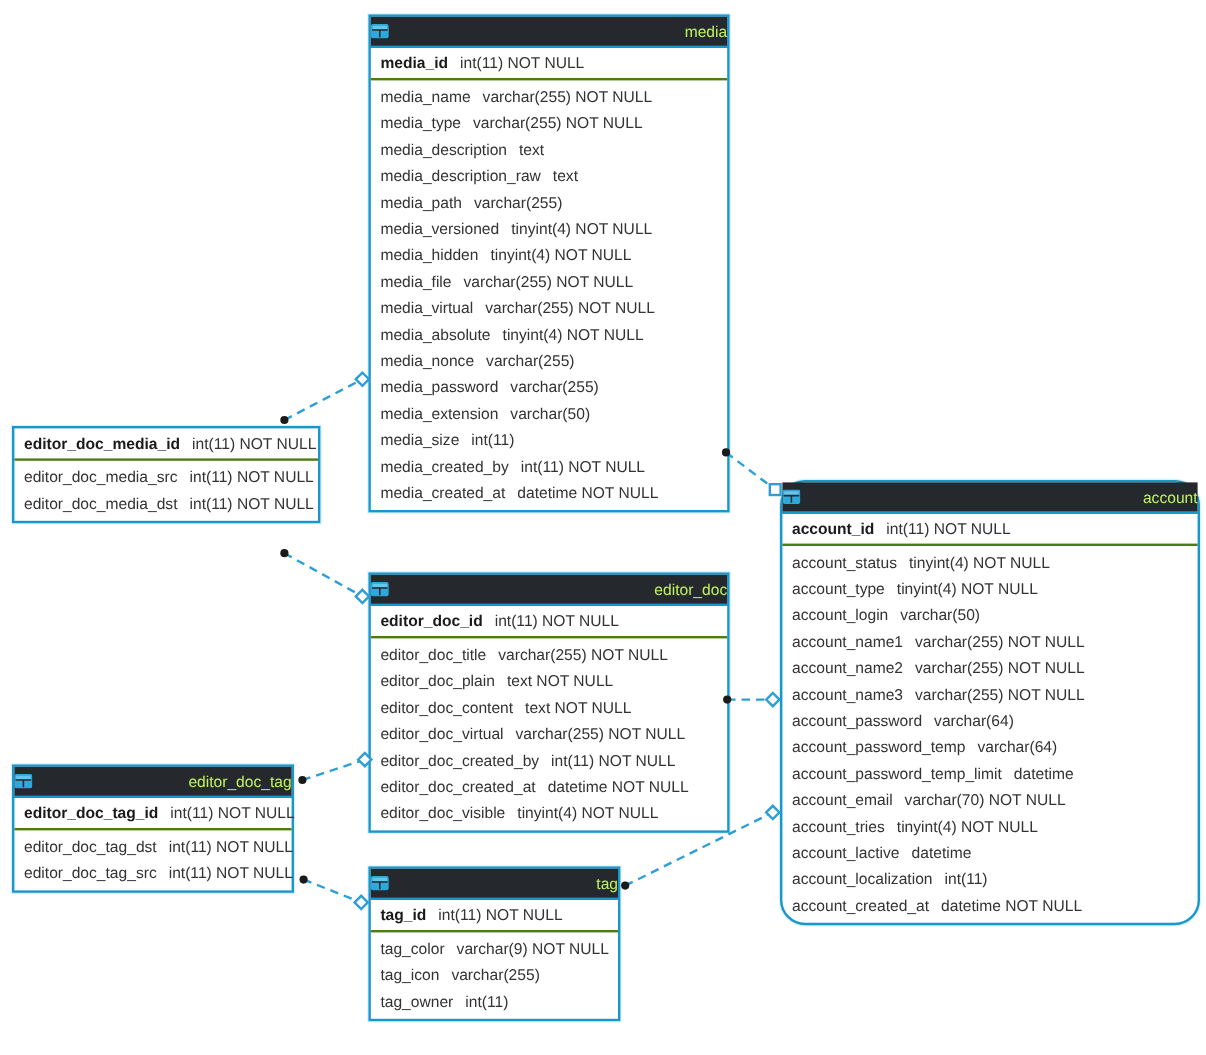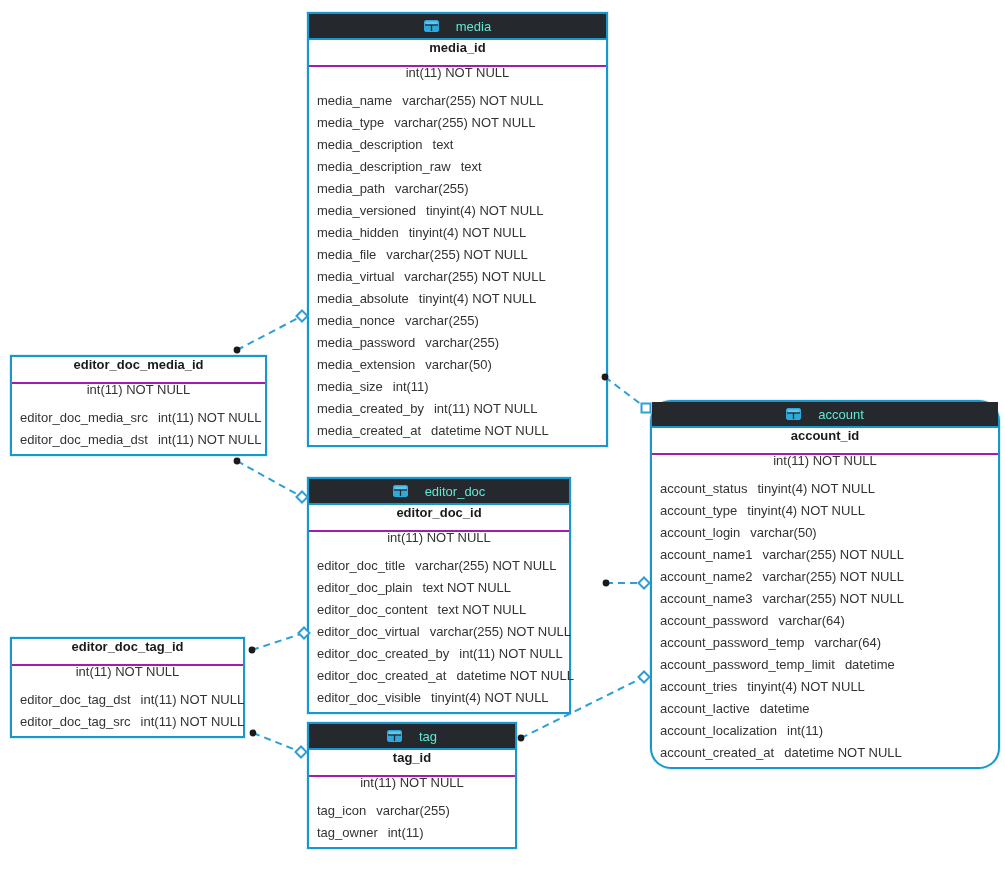--- a/index.html
+++ b/index.html
@@ -17,50 +17,49 @@
   }
   .er-table {
     position: absolute;
     background: #ffffff;
     border: 2px solid #1697cd;
     box-sizing: border-box;
     box-shadow: 0 0 0 1px rgba(22,151,205,0.15);
   }
   .thead {
     background: #25282c;
-    color: #5eead4;
+    color: #bef264;
     height: 24px;
     display: flex;
     align-items: center;
-    justify-content: center;
+    justify-content: space-between;
     gap: 17px;
     font-size: 13px;
     border-bottom: 2px solid #1697cd;
   }
   .ticon { display: inline-flex; align-items: center; }
   .row {
     height: 22px;
     display: flex;
     justify-content: space-between;
     align-items: center;
     gap: 10px;
     padding: 0 8px;
     font-size: 13px;
     color: #333333;
     white-space: nowrap;
   }
   .row.pk {
     height: 25px;
-    border-bottom: 2px solid #a21caf;
-    flex-direction: column;
+    border-bottom: 2px solid #4d7c0f;
   }
   .row.pk .cname { font-weight: bold; color: #1a1a1a; }
   .cname { text-align: left; }
   .ctype { flex: 1 1 auto; }
-  .rows { padding: 2px 0 4px 0; margin-top: 20px; }
+  .rows { padding: 2px 0 4px 0; }
   #rel-svg {
     position: absolute;
     left: 0; top: 0;
     pointer-events: none;
     z-index: 5;
   }
 </style>
 </head>
 <body>
 
@@ -158,21 +157,21 @@
         <div class="row">
           <span class="cname">editor_doc_media_src</span>
           <span class="ctype">int(11) NOT NULL</span>
         </div>
         <div class="row">
           <span class="cname">editor_doc_media_dst</span>
           <span class="ctype">int(11) NOT NULL</span>
         </div>
       </div>
     </div>
-    <div class="er-table" style="left: 307px; top: 477px; width: 264px;">
+    <div class="er-table" style="left: 307px; top: 477px; width: 301px;">
       <div class="thead">
         <span class="ticon">
           <svg width="15" height="12" viewBox="0 0 15 12">
             <rect x="0.5" y="0.5" width="14" height="11" rx="1.5" fill="#2ea9dd" stroke="#2ea9dd"></rect>
             <rect x="1.5" y="1.5" width="12" height="3" fill="#66c6ea"></rect>
             <line x1="1" y1="5" x2="14" y2="5" stroke="#25282c" stroke-width="1.3"></line>
             <line x1="7.5" y1="5" x2="7.5" y2="11" stroke="#25282c" stroke-width="1.3"></line>
           </svg>
         </span>
         <span class="ttitle">editor_doc</span>
@@ -206,20 +205,31 @@
           <span class="cname">editor_doc_created_at</span>
           <span class="ctype">datetime NOT NULL</span>
         </div>
         <div class="row">
           <span class="cname">editor_doc_visible</span>
           <span class="ctype">tinyint(4) NOT NULL</span>
         </div>
       </div>
     </div>
     <div class="er-table" style="left: 10px; top: 637px; width: 235px;">
+      <div class="thead">
+        <span class="ticon">
+          <svg width="15" height="12" viewBox="0 0 15 12">
+            <rect x="0.5" y="0.5" width="14" height="11" rx="1.5" fill="#2ea9dd" stroke="#2ea9dd"></rect>
+            <rect x="1.5" y="1.5" width="12" height="3" fill="#66c6ea"></rect>
+            <line x1="1" y1="5" x2="14" y2="5" stroke="#25282c" stroke-width="1.3"></line>
+            <line x1="7.5" y1="5" x2="7.5" y2="11" stroke="#25282c" stroke-width="1.3"></line>
+          </svg>
+        </span>
+        <span class="ttitle">editor_doc_tag</span>
+      </div>
       <div class="row pk">
         <span class="cname">editor_doc_tag_id</span>
         <span class="ctype">int(11) NOT NULL</span>
       </div>
       <div class="rows">
         <div class="row">
           <span class="cname">editor_doc_tag_dst</span>
           <span class="ctype">int(11) NOT NULL</span>
         </div>
         <div class="row">
@@ -238,20 +248,24 @@
             <line x1="7.5" y1="5" x2="7.5" y2="11" stroke="#25282c" stroke-width="1.3"></line>
           </svg>
         </span>
         <span class="ttitle">tag</span>
       </div>
       <div class="row pk">
         <span class="cname">tag_id</span>
         <span class="ctype">int(11) NOT NULL</span>
       </div>
       <div class="rows">
+        <div class="row">
+          <span class="cname">tag_color</span>
+          <span class="ctype">varchar(9) NOT NULL</span>
+        </div>
         <div class="row">
           <span class="cname">tag_icon</span>
           <span class="ctype">varchar(255)</span>
         </div>
         <div class="row">
           <span class="cname">tag_owner</span>
           <span class="ctype">int(11)</span>
         </div>
       </div>
     </div>
@@ -300,20 +314,24 @@
           <span class="cname">account_password</span>
           <span class="ctype">varchar(64)</span>
         </div>
         <div class="row">
           <span class="cname">account_password_temp</span>
           <span class="ctype">varchar(64)</span>
         </div>
         <div class="row">
           <span class="cname">account_password_temp_limit</span>
           <span class="ctype">datetime</span>
+        </div>
+        <div class="row">
+          <span class="cname">account_email</span>
+          <span class="ctype">varchar(70) NOT NULL</span>
         </div>
         <div class="row">
           <span class="cname">account_tries</span>
           <span class="ctype">tinyint(4) NOT NULL</span>
         </div>
         <div class="row">
           <span class="cname">account_lactive</span>
           <span class="ctype">datetime</span>
         </div>
         <div class="row">

